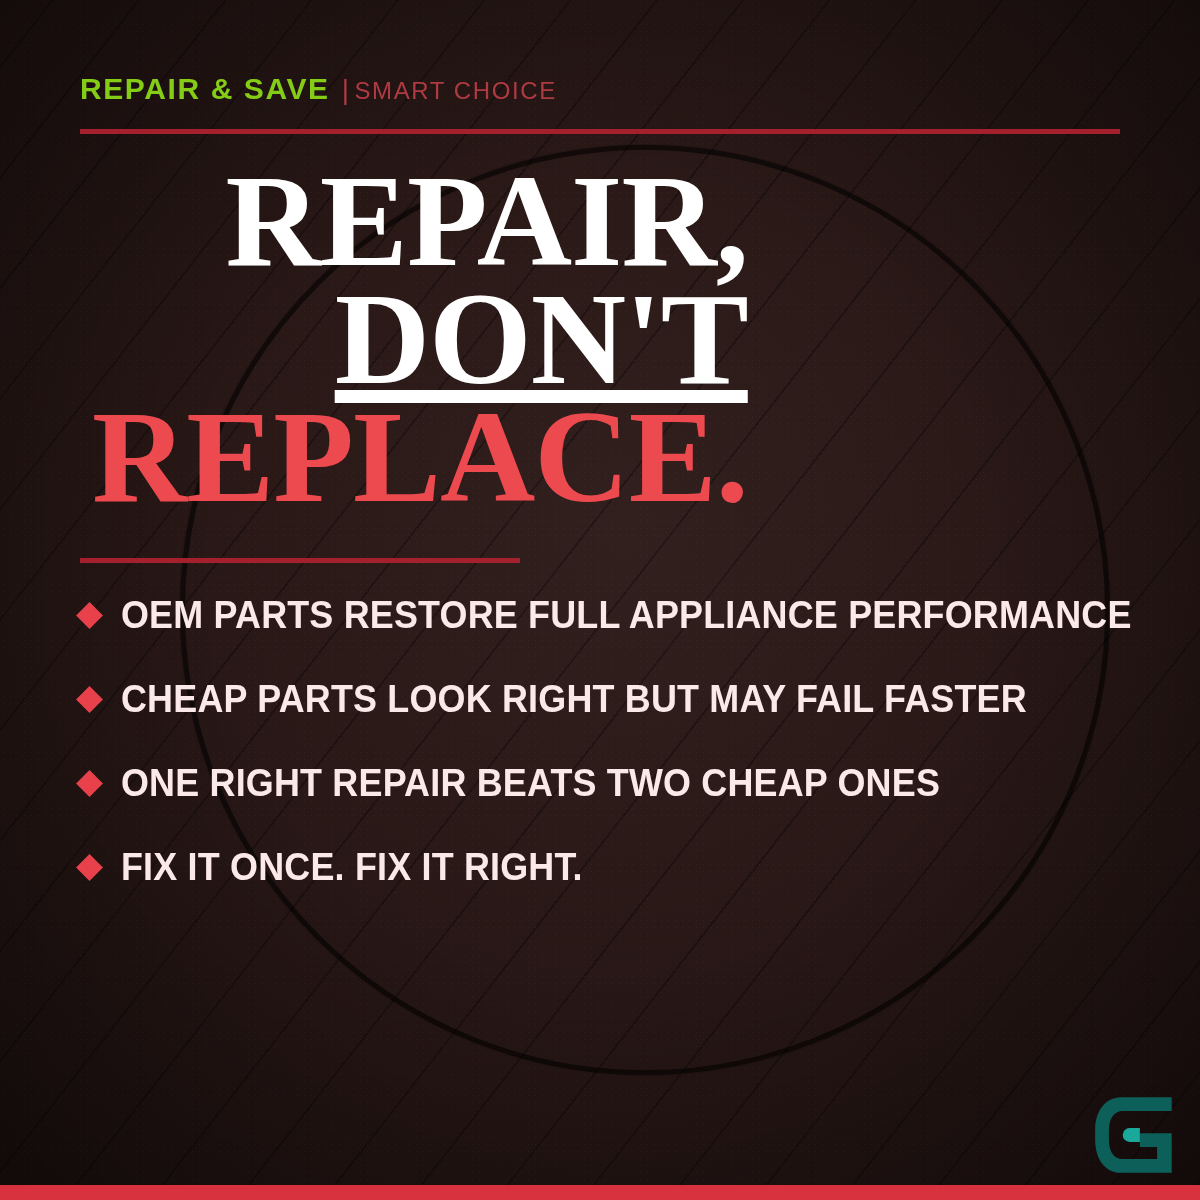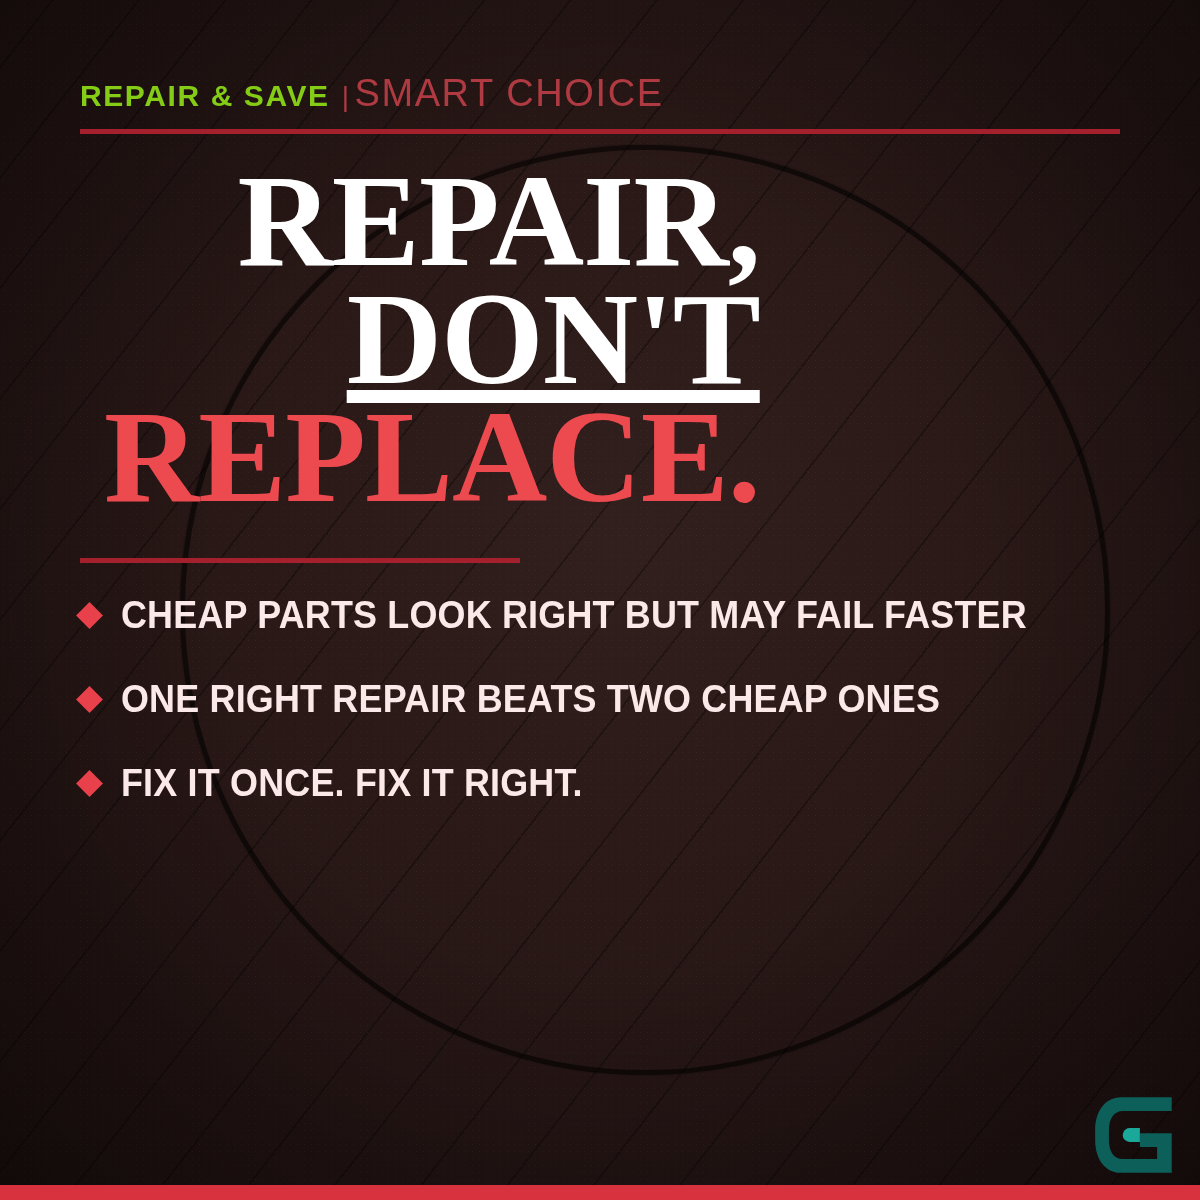--- a/index.html
+++ b/index.html
@@ -70,21 +70,21 @@
     letter-spacing:1.6px;
     color:#84cc16;
   }
   .eyebrow .sep {
     font-size:28px; font-weight:normal;
     color:#b03a42;
     margin-left:12px;
     letter-spacing:1px;
   }
   .eyebrow .sub {
-    font-size:38px; font-weight:normal;
+    font-size:24px; font-weight:normal;
     letter-spacing:1.6px;
     color:#b03a42;
   }
 
   .rule-top {
     position:absolute; left:80px; top:129px;
     width:1040px; height:5px;
     background:#a3202c;
   }
 
@@ -97,21 +97,21 @@
     line-height:118px;
     letter-spacing:-1px;
     color:#ffffff;
     text-align:right;
   }
   .headline .l1 { display:block; }
   .headline .l2 { display:block;text-decoration:underline; }
   .headline .l3 {
     display:block;
     color:#ed4a50;
-    margin-left:26px;
+    margin-left:14px;
   }
 
   .rule-mid {
     position:absolute; left:80px; top:558px;
     width:440px; height:5px;
     background:#a3202c;
   }
 
   
   .bullets {
@@ -197,20 +197,24 @@
       <span class="l1">REPAIR,</span>
       <span class="l2">DON'T</span>
       <span class="l3">REPLACE.</span>
     </div>
 
     <div class="rule-mid"></div>
 
     <ul class="bullets">
       <li class="bullet">
         <span class="diamond"></span>
+        <span class="btext">OEM PARTS RESTORE FULL APPLIANCE PERFORMANCE</span>
+      </li>
+      <li class="bullet">
+        <span class="diamond"></span>
         <span class="btext">CHEAP PARTS LOOK RIGHT BUT MAY FAIL FASTER</span>
       </li>
       <li class="bullet">
         <span class="diamond"></span>
         <span class="btext">ONE RIGHT REPAIR BEATS TWO CHEAP ONES</span>
       </li>
       <li class="bullet">
         <span class="diamond"></span>
         <span class="btext">FIX IT ONCE. FIX IT RIGHT.</span>
       </li>

